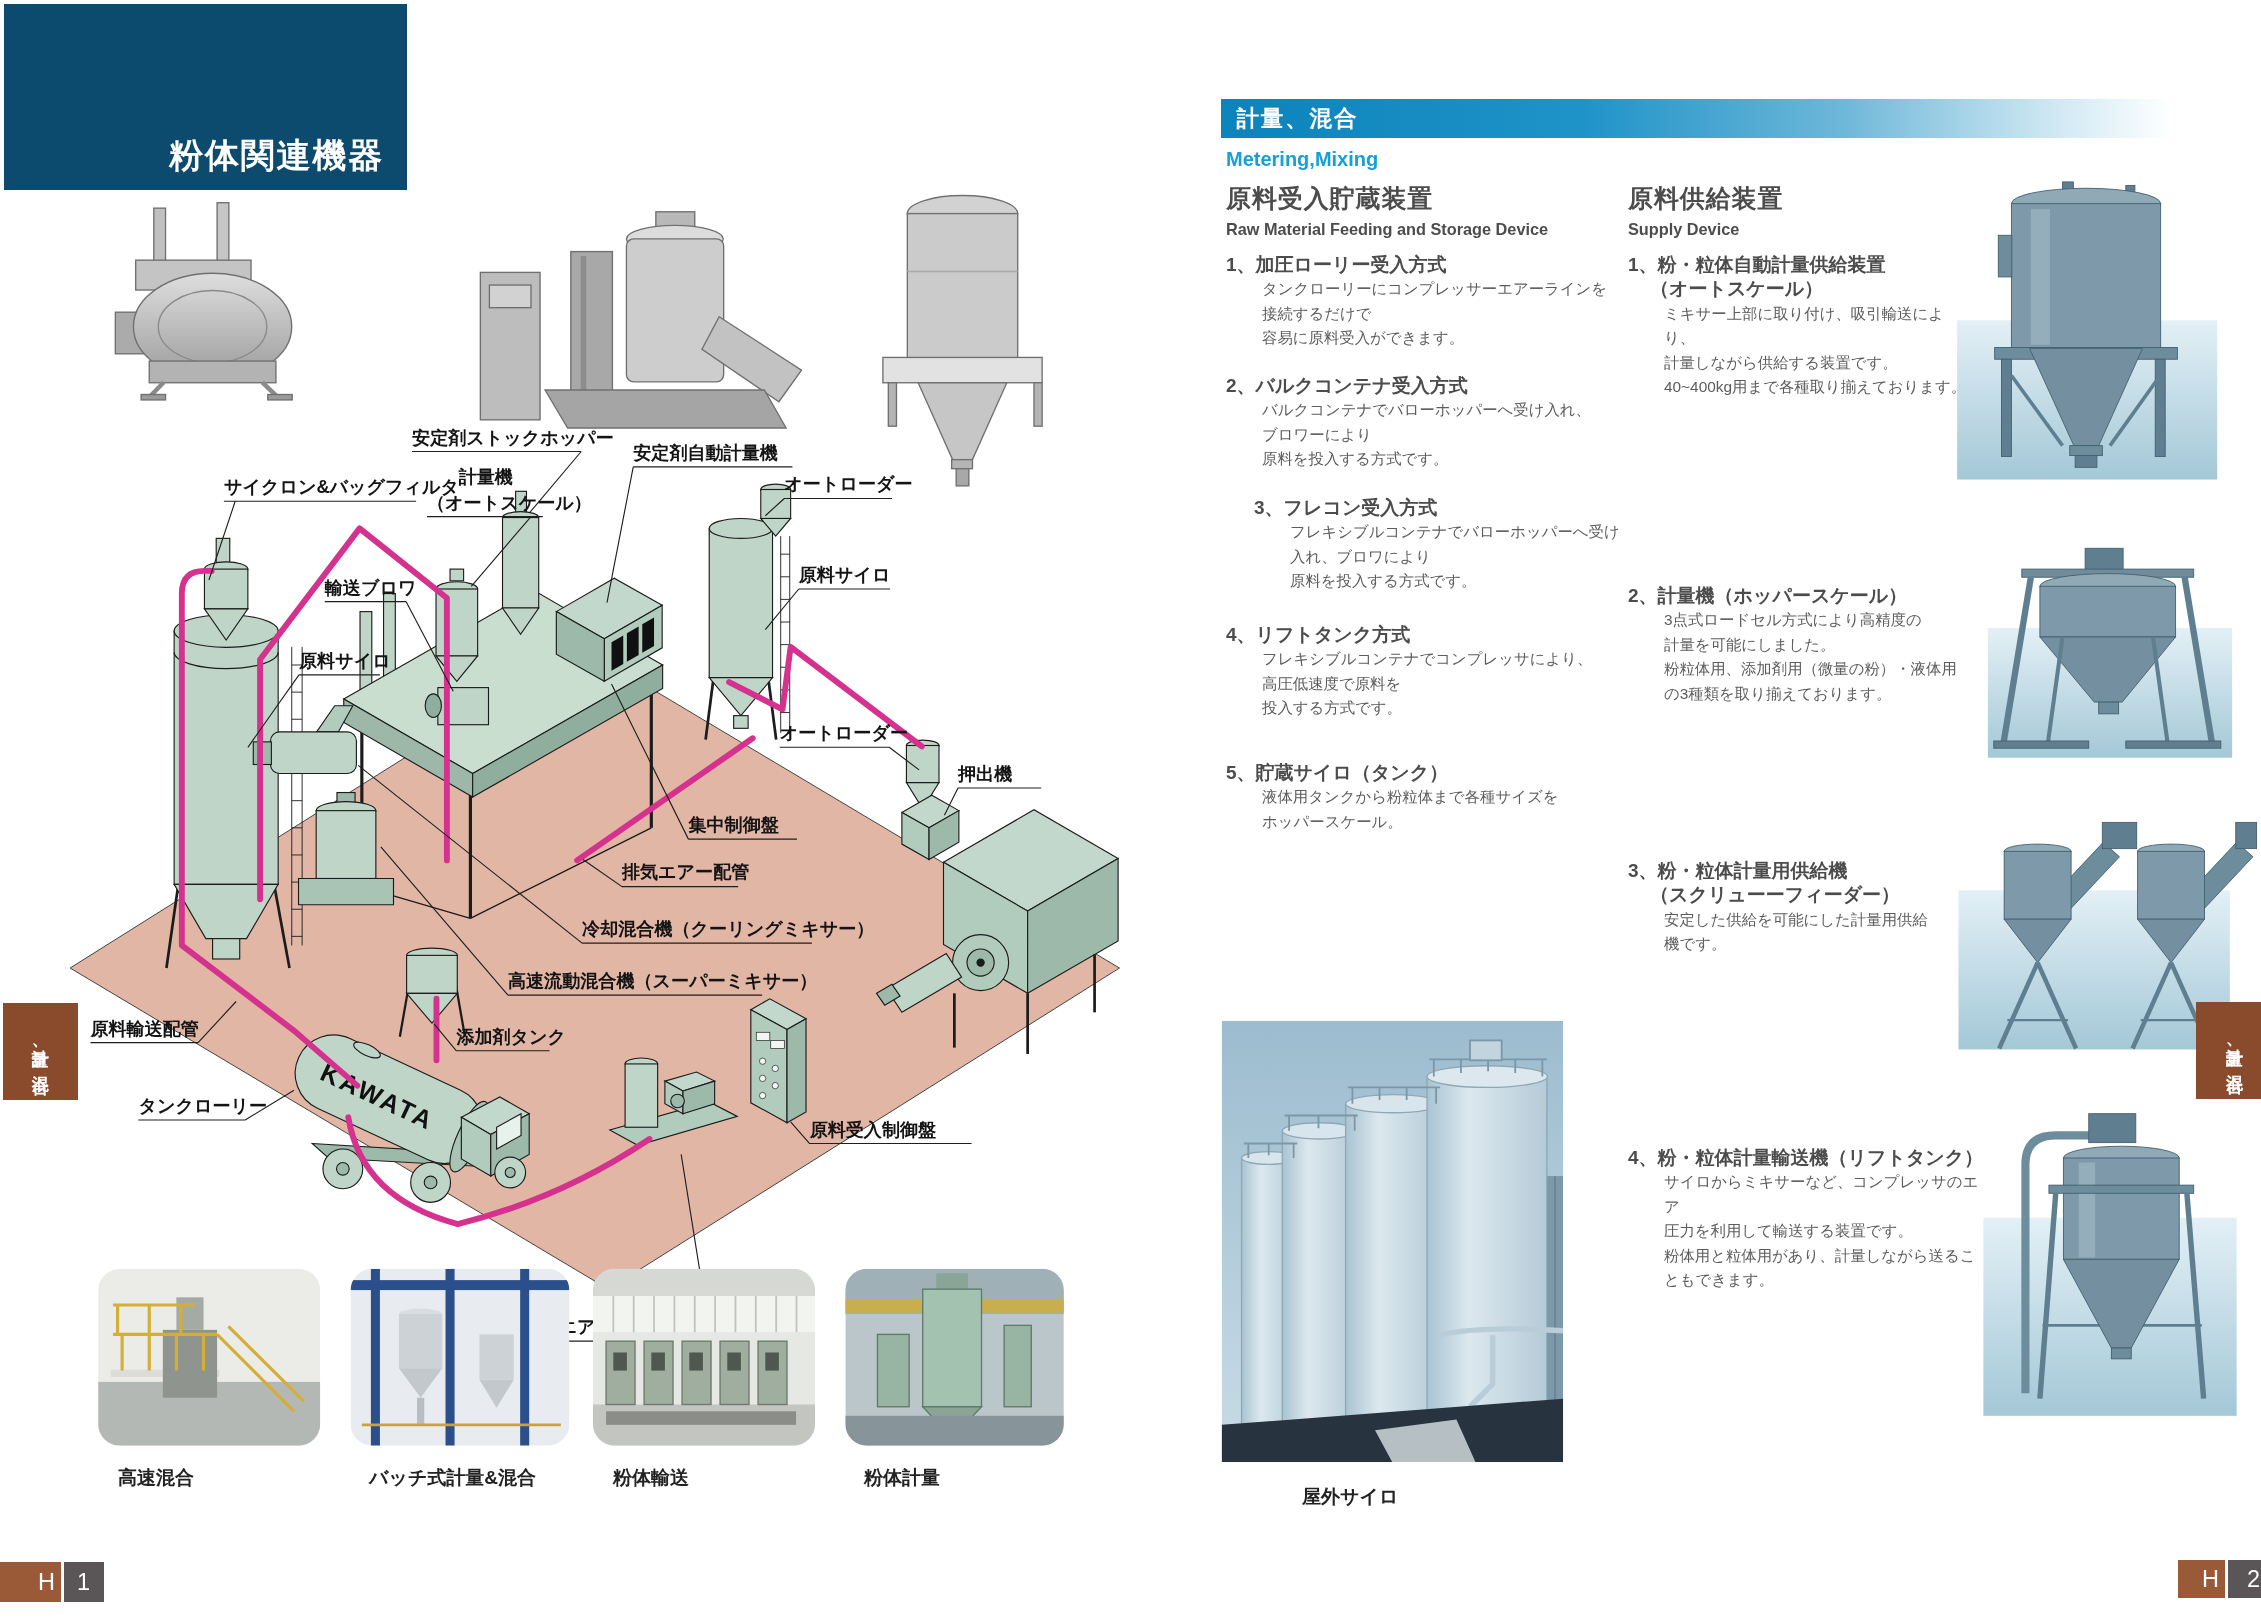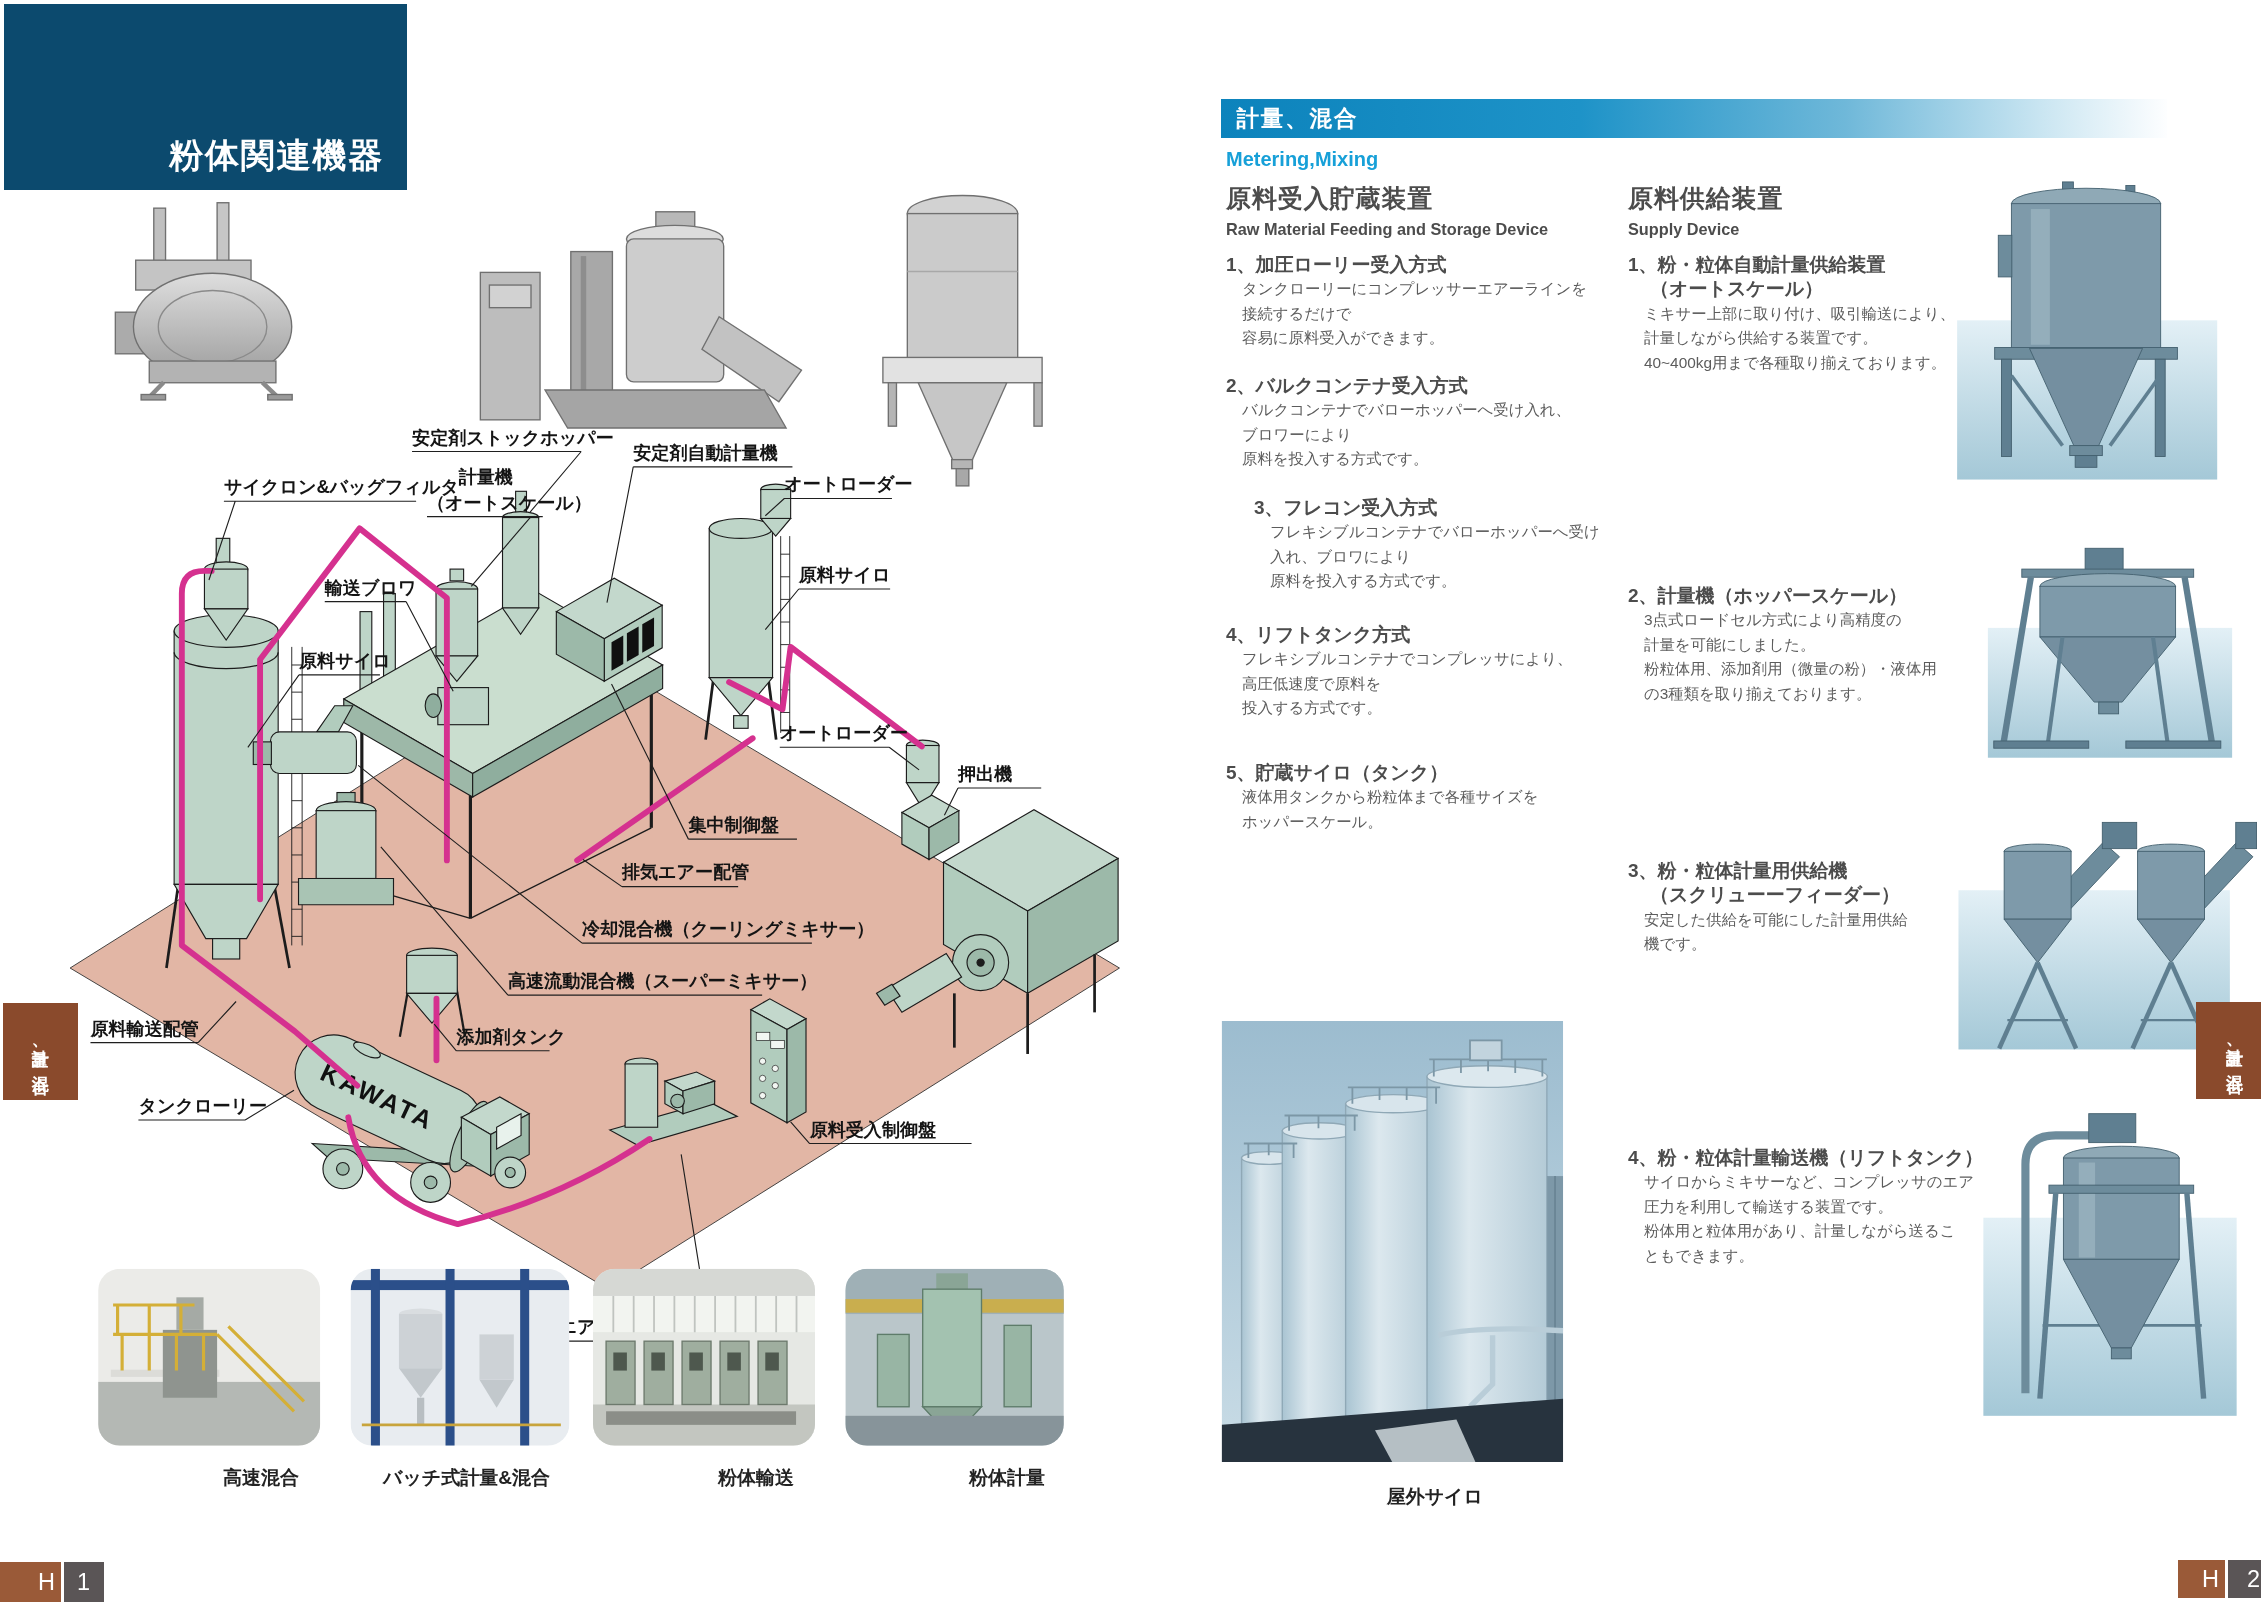--- a/index.html
+++ b/index.html
@@ -20,23 +20,23 @@
   .blue-bar{
     background:linear-gradient(90deg,#0c83bc 0%,#1e93c8 38%,#6fb8d9 66%,#cfe8f3 88%,#fdfeff 100%);
     display:flex;align-items:center;
   }
   .blue-bar-title{color:#ffffff;font-size:22.6px;font-weight:700;padding-left:15.4px;letter-spacing:1.8px}
   .metering{color:#17a0d8;font-size:20px;font-weight:700;font-style:normal}
   .sec-title{color:#4c4c4c;font-size:25px;font-weight:700;letter-spacing:0.9px}
   .sec-sub{color:#4c4c4c;font-size:16.3px;font-weight:700}
   .item .h{color:#4c4c4c;font-size:19px;font-weight:700;line-height:24.4px}
   .item .h2{color:#4c4c4c;font-size:19px;font-weight:700;line-height:24.4px;margin-left:22px}
-  .item .b{color:#5c5c5c;font-size:15.4px;line-height:24.4px;margin-left:16px}
+  .item .b{color:#5c5c5c;font-size:15.4px;line-height:24.4px;margin-left:36px}
   .item .b:first-of-type{margin-top:4.5px}
-  .caption{color:#222;font-size:19px;font-weight:700;text-align:right}
+  .caption{color:#222;font-size:19px;font-weight:700;text-align:left}
   .pagecode{display:flex}
   .pagecode .h-cell{background:#9a5a38;color:#fff;font-size:23.5px;font-weight:400;
     display:flex;align-items:center;justify-content:flex-end;padding-right:6.3px}
   .pagecode .n-cell{background:#5a5556;color:#fff;font-size:23.5px;
     display:flex;align-items:center;justify-content:center;margin-left:2.3px}
 </style>
 </head>
 <body>
 
 <svg class="abs" style="left:0;top:0" width="2276" height="1619" viewBox="0 0 5032 3579">

